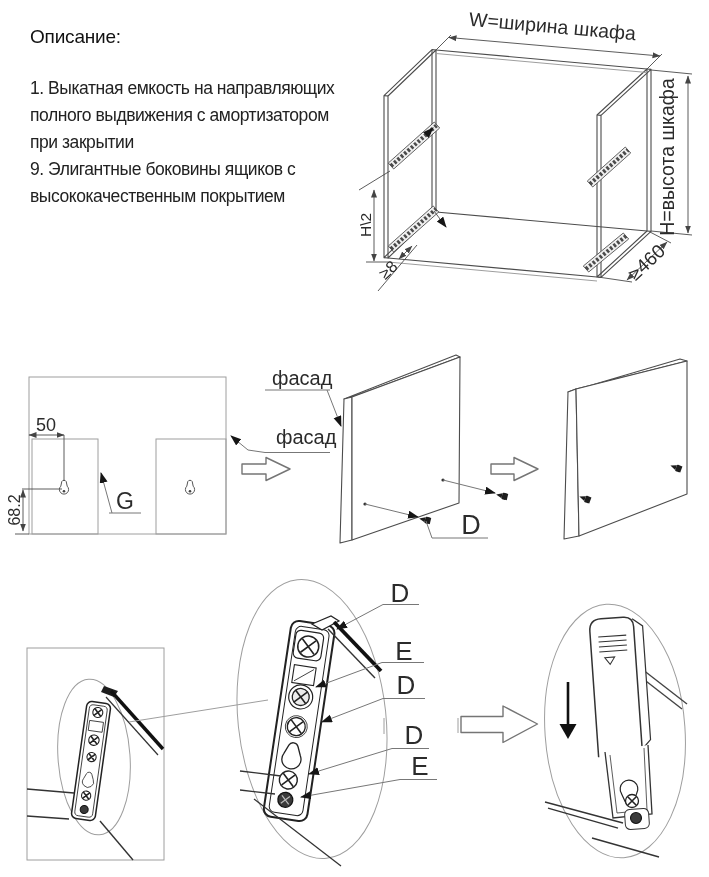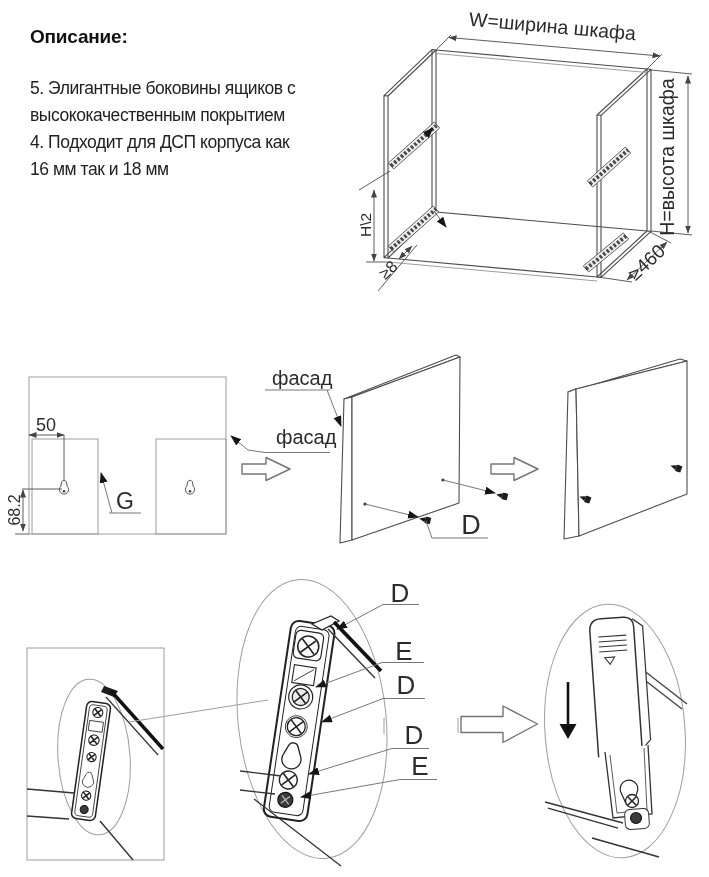--- a/index.html
+++ b/index.html
@@ -1,43 +1,44 @@
 <!DOCTYPE html>
 <html><head>
 <meta charset="utf-8">
 <style>
   html,body{margin:0;padding:0;background:#fff;}
   .page{position:relative;width:709px;height:877px;background:#fff;overflow:hidden;
         font-family:"Liberation Sans",sans-serif;color:#1d1d1d;}
   .desc{position:absolute;left:30px;top:26px;width:316px;}
-  .desc-title{font-size:19px;font-weight:bold;letter-spacing:-0.2px;margin-bottom:27px;color:#111;}
+  .desc-title{font-size:19px;font-weight:normal;letter-spacing:-0.2px;margin-bottom:27px;color:#111;}
   .desc-item{font-size:17.5px;line-height:27px;letter-spacing:-0.45px;white-space:pre-line;color:#222;}
   svg{position:absolute;overflow:visible;}
   .ln{stroke:#4c4c4c;stroke-width:1.1;fill:none;stroke-linejoin:round;}
   .lnf{stroke:#4c4c4c;stroke-width:1.1;fill:#fff;stroke-linejoin:round;}
   .lt{stroke:#9e9e9e;stroke-width:1;fill:none;}
   .dim{stroke:#4a4a4a;stroke-width:0.9;fill:none;}
   .ldr{stroke:#777;stroke-width:1;fill:none;}
   .blk{fill:#fff;stroke:#757575;stroke-width:1.4;stroke-linejoin:round;}
   .t{font-family:"Liberation Sans",sans-serif;fill:#2b2b2b;}
   .rail{fill:#efefef;stroke:#3c3c3c;stroke-width:0.8;}
   .railin{stroke:#4a4a4a;stroke-width:4;stroke-dasharray:2.5 2;fill:none;}
   .ph{stroke:#222;stroke-width:1.6;fill:none;stroke-linecap:round;}
 </style>
 </head>
 <body>
 
 <div class="page">
 
   <div class="desc">
     <div class="desc-title">Описание:</div>
-    <div class="desc-item">5. Элигантные боковины ящиков с
+    <div class="desc-item">1. Выкатная емкость на направляющих
+полного выдвижения с амортизатором
+при закрытии</div>
+    <div class="desc-item">9. Элигантные боковины ящиков с
 высококачественным покрытием</div>
-    <div class="desc-item">4. Подходит для ДСП корпуса как
-16 мм так и 18 мм</div>
   </div>
 
   <svg style="left:352px;top:3px;width:357px;height:315px" viewBox="352 3 357 315">
     <defs>
       <marker id="mA1" markerUnits="userSpaceOnUse" markerWidth="10" markerHeight="10" refX="7.5" refY="4" orient="auto-start-reverse">
         <path d="M0,1 L8,4 L0,7 Z" fill="#444"></path>
       </marker>
       <marker id="mA2" markerUnits="userSpaceOnUse" markerWidth="12" markerHeight="10" refX="10" refY="4" orient="auto">
         <path d="M0,0 L11,4 L0,8 Z" fill="#151515"></path>
       </marker>

